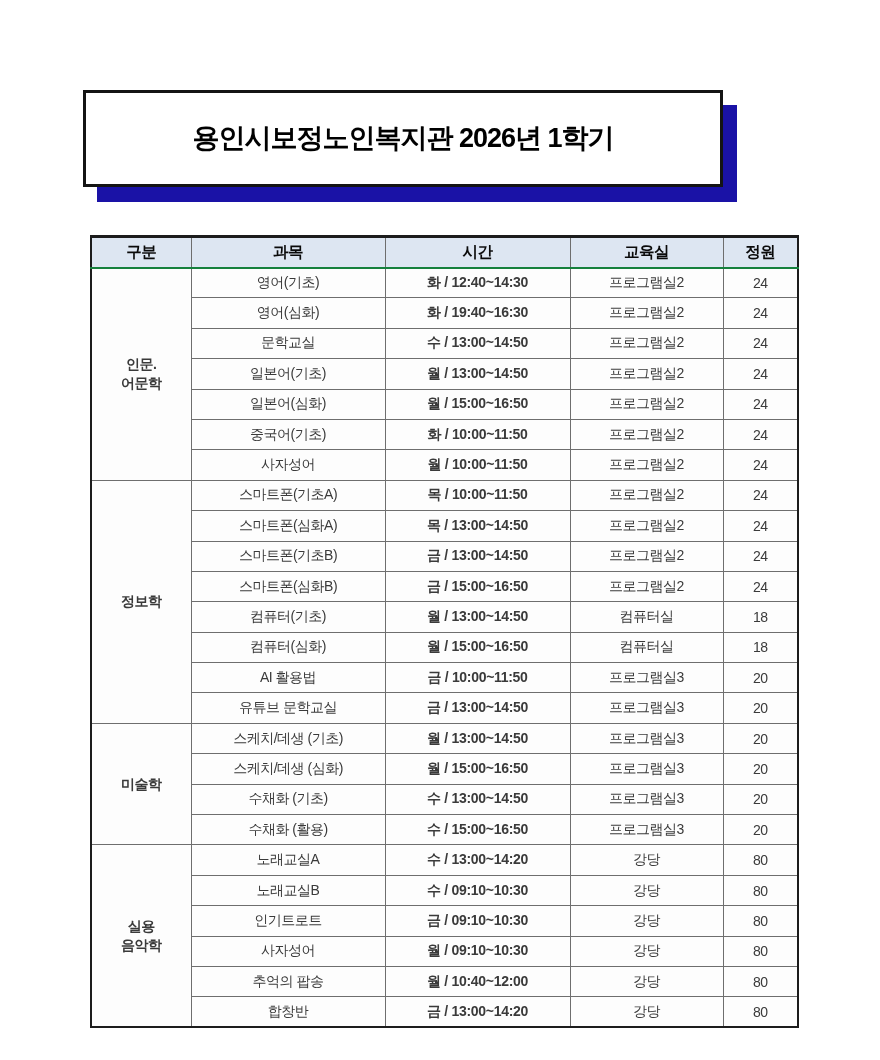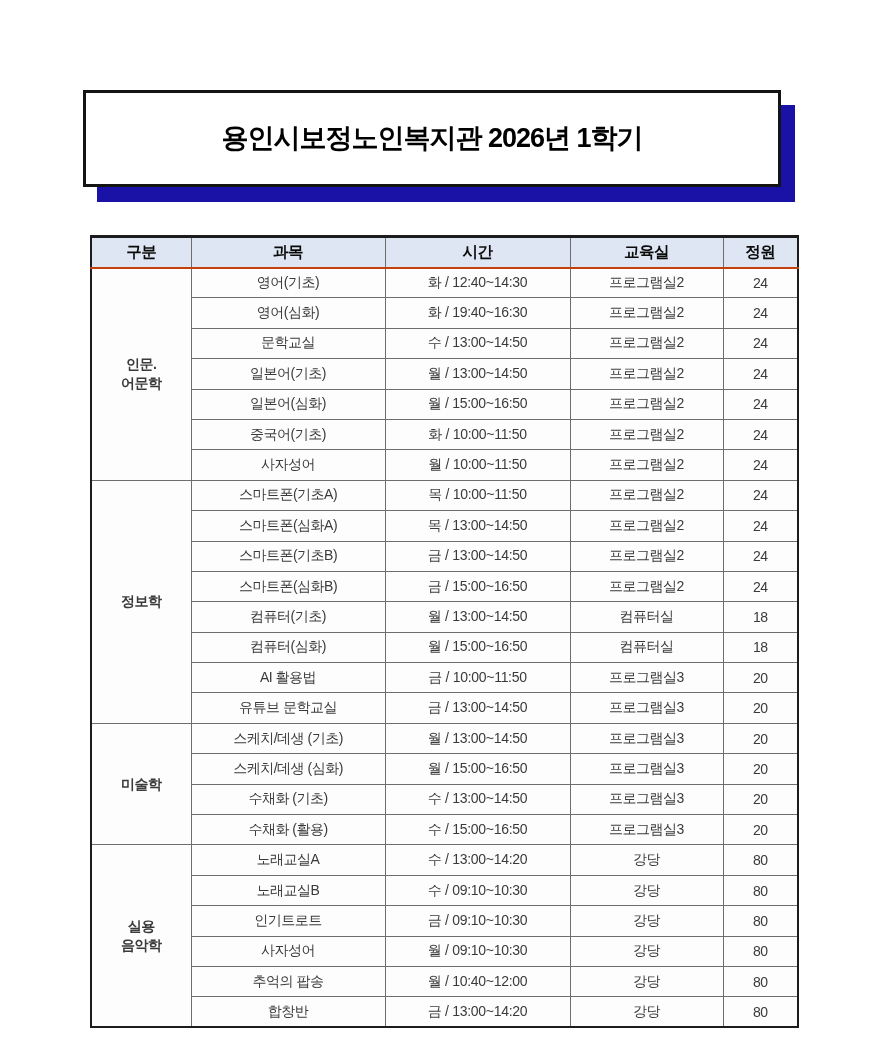--- a/index.html
+++ b/index.html
@@ -13,21 +13,21 @@
   html, body { background: #ffffff; }
   body {
     width: 880px; height: 1060px;
     position: relative;
     font-family: "Liberation Sans", sans-serif;
     overflow: hidden;
   }
   .title-box {
     position: absolute;
     left: 83px; top: 90px;
-    width: 698px; height: 97px;
+    width: 640px; height: 97px;
     background: #ffffff;
     border: 3px solid #141414;
     box-shadow: 14px 15px 0 0 var(--navy);
     display: flex; flex-direction: column;
     justify-content: center;
     gap: 7px;
   }
   .title-line {
     text-align: center;
     font-size: 27px;
@@ -52,37 +52,37 @@
     overflow: hidden;
     white-space: nowrap;
   }
   .program-table thead th {
     background: var(--header-bg);
     height: 31px;
     font-size: 15.5px;
     font-weight: bold;
     color: #0a0a0a;
     letter-spacing: -0.5px;
-    border-bottom: 2px solid #c2410c;
+    border-bottom: 2px solid #15803d;
   }
   .program-table td {
     height: 30.4px;
     font-size: 14px;
     color: var(--body-text);
     background: #fdfdfd;
     letter-spacing: -0.5px;
   }
   .program-table td.cat {
     font-size: 14px;
     color: var(--body-text);
     line-height: 1.35;
     white-space: normal;
     font-weight: bold;
   }
-  .program-table td.time-cell { letter-spacing: -0.3px; }
+  .program-table td.time-cell { letter-spacing: -0.3px; font-weight: bold; }
 </style>
 </head>
 <body>
 
 <div class="title-box">
   <div class="title-line">용인시보정노인복지관 2026년 1학기</div>
 </div>
 
 <table class="program-table">
   <colgroup>

